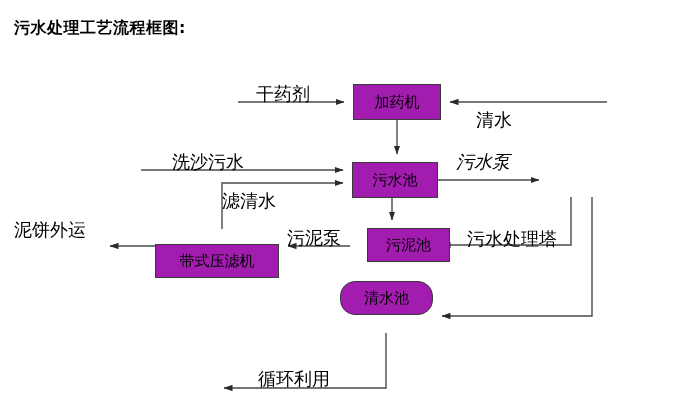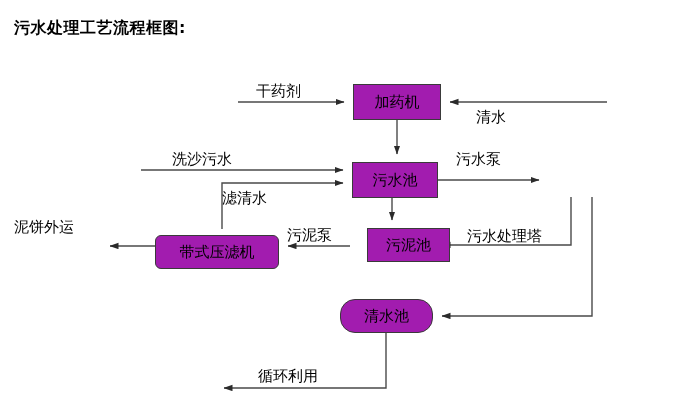--- a/index.html
+++ b/index.html
@@ -46,21 +46,21 @@
     background: #a21caf;
     display: flex;
     align-items: center;
     justify-content: center;
     font-size: 15px;
     color: #000000;
     white-space: nowrap;
   }
   .edge-label {
     position: absolute;
-    font-size: 15px;
+    font-size: 18px;
     color: #000000;
     white-space: nowrap;
     background: transparent;
   }
 </style>
 </head>
 <body>
 
 <div id="diagram-root">
 
@@ -102,39 +102,39 @@
 
   <div class="node-box" style="left:353px; top:84px; width:88px; height:36px;">
     <span>加药机</span>
   </div>
 
   <div class="node-box" style="left:352px; top:162px; width:86px; height:36px;">
     <span>污水池</span>
   </div>
 
 
-  <div class="node-box" style="left:155px; top:235px; width:124px; height:34px;border-radius:6px;">
+  <div class="node-box" style="left:155px; top:244px; width:124px; height:34px;">
     <span>带式压滤机</span>
   </div>
 
   <div class="node-box" style="left:350px; top:228px; width:83px; height:34px;margin-left:17px;">
     <span>污泥池</span>
   </div>
 
-  <div class="node-box" style="left:340px; top:299px; width:93px; height:34px;border-radius:15px;">
+  <div class="node-box" style="left:340px; top:281px; width:93px; height:34px;border-radius:15px;">
     <span>清水池</span>
   </div>
 
   <div class="edge-label" style="left:256px; top:82px;">干药剂</div>
 
   <div class="edge-label" style="left:476px; top:82px;margin-top:26px;">清水</div>
 
   <div class="edge-label" style="left:172px; top:150px;">洗沙污水</div>
 
-  <div class="edge-label" style="left:456px; top:150px;">污水泵</div>
+  <div class="edge-label" style="left:456px; top:150px;font-style:italic;">污水泵</div>
 
   <div class="edge-label" style="left:222px; top:189px;">滤清水</div>
 
   <div class="edge-label" style="left:14px; top:218px;">泥饼外运</div>
 
   <div class="edge-label" style="left:287px; top:226px;">污泥泵</div>
 
   <div class="edge-label" style="left:467px; top:227px;">污水处理塔</div>
 
   <div class="edge-label" style="left:258px; top:367px;">循环利用</div>

